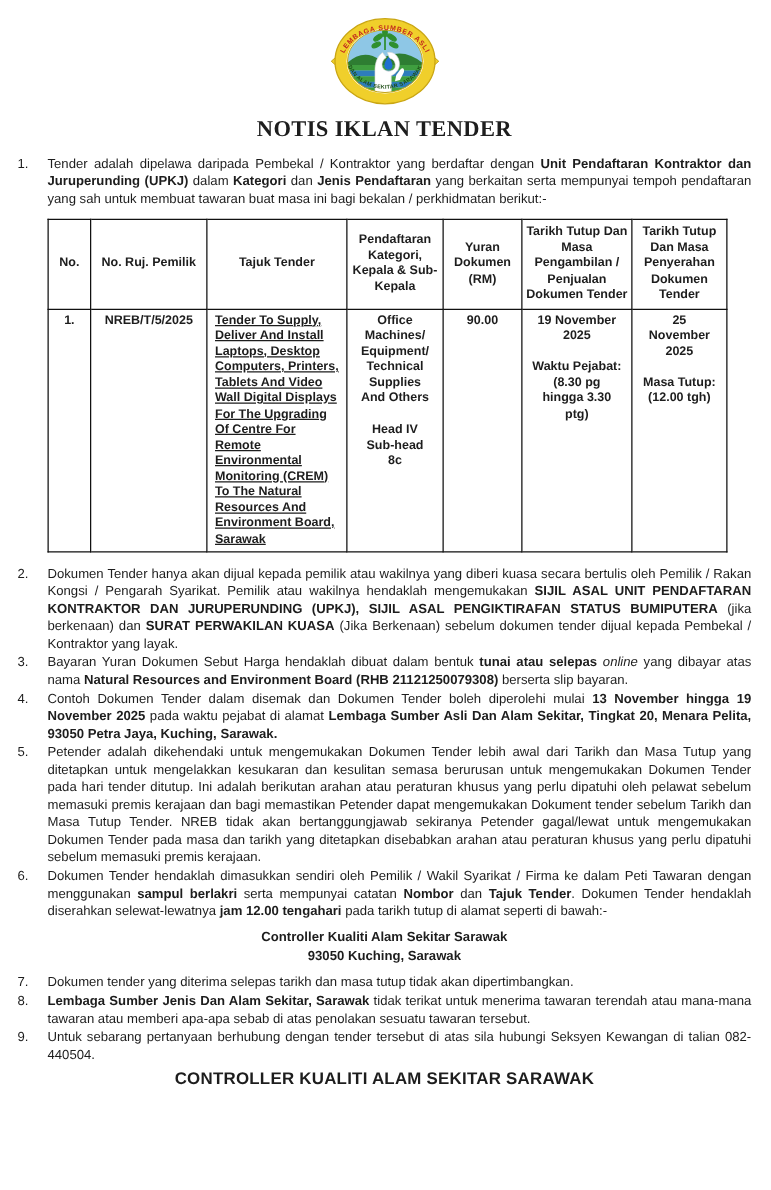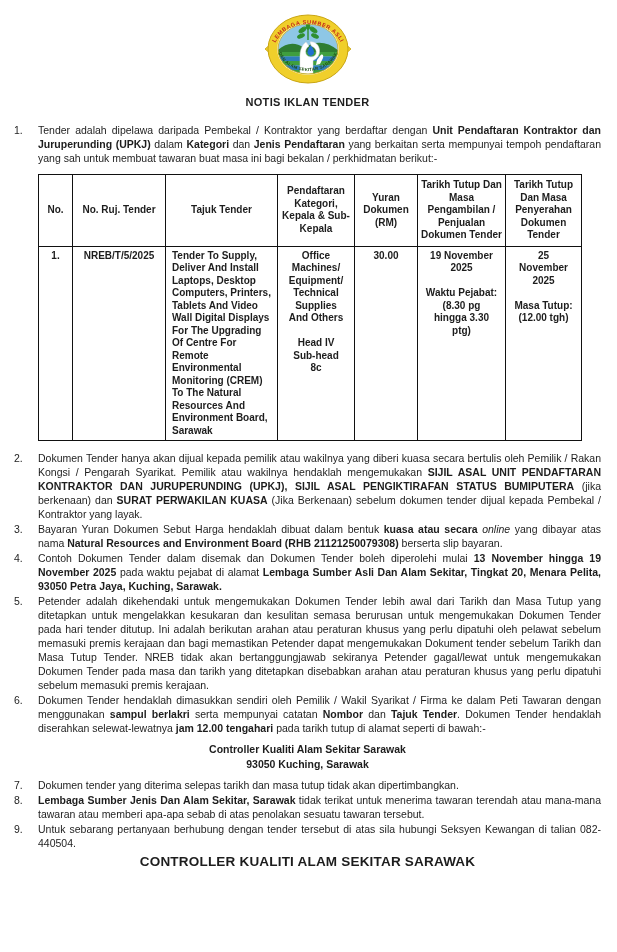--- a/index.html
+++ b/index.html
@@ -12,23 +12,24 @@
     line-height: 14px;
     overflow: hidden;
   }
   .page { padding: 10px 16px 0 14px; }
 
   .logo-wrap { text-align: center; margin-top: 2px; }
 
   .doc-title {
     text-align: center;
     font-weight: bold;
-    font-size: 11px;
+    font-size: 18px;
     letter-spacing: 0.3px;
     margin: 8px 0 14px 0;
+    font-family: Liberation Serif, serif;
   }
 
   .item { display: flex; margin-bottom: 1px; }
   .item-num { flex: 0 0 24px; }
   .item-body { flex: 1; text-align: justify; }
   .b { font-weight: bold; }
   .i { font-style: italic; }
 
   table.tender-table {
     border-collapse: collapse;
@@ -43,21 +44,21 @@
   .tender-table th, .tender-table td {
     border: 1.6px solid #111111;
     padding: 3px 3px;
     vertical-align: top;
     text-align: center;
     white-space: pre-line;
     overflow: hidden;
   }
   .tender-table th { vertical-align: middle; padding: 4px 2px; }
   .tender-table td.cell-no { text-align: center; }
-  .tender-table td.cell-title { text-align: left; padding-left: 6px; white-space: normal; }
+  .tender-table td.cell-title { text-align: left; padding-left: 6px; white-space: normal; text-decoration: underline; }
 
   .address-block {
     text-align: center;
     font-weight: bold;
     line-height: 14.5px;
     margin: 7px 0 7px 0;
   }
 
   .doc-footer {
     text-align: center;
@@ -137,21 +138,21 @@
         <col style="width:93px">
         <col style="width:112px">
       <col style="width:77px">
         <col style="width:63px">
         <col style="width:88px">
         <col style="width:76px">
     </colgroup>
     <thead>
       <tr>
         <th>No.</th>
-        <th>No. Ruj. Tender</th>
+        <th>No. Ruj. Pemilik</th>
         <th>Tajuk Tender</th>
         <th>Pendaftaran Kategori, Kepala &amp; Sub-Kepala</th>
         <th>Yuran Dokumen (RM)</th>
         <th>Tarikh Tutup Dan Masa Pengambilan / Penjualan Dokumen Tender</th>
         <th>Tarikh Tutup Dan Masa Penyerahan Dokumen Tender</th>
       </tr>
     </thead>
     <tbody>
       <tr>
         <td class="cell-no">1.</td>
@@ -160,21 +161,21 @@
         <td>Office
 Machines/
 Equipment/
 Technical
 Supplies
 And Others
 
 Head IV
 Sub-head
 8c</td>
-        <td>30.00</td>
+        <td>90.00</td>
         <td>19 November
 2025
 
 Waktu Pejabat:
 (8.30 pg
 hingga 3.30
 ptg)</td>
         <td>25
 November
 2025
@@ -184,21 +185,21 @@
       </tr>
     </tbody>
   </table>
 
   <div class="item">
     <span class="item-num">2.</span>
     <span class="item-body"><span>Dokumen Tender hanya akan dijual kepada pemilik atau wakilnya yang diberi kuasa secara bertulis oleh Pemilik / Rakan Kongsi / Pengarah Syarikat. Pemilik atau wakilnya hendaklah mengemukakan </span><span class="b">SIJIL ASAL UNIT PENDAFTARAN KONTRAKTOR DAN JURUPERUNDING (UPKJ), SIJIL ASAL PENGIKTIRAFAN STATUS BUMIPUTERA</span><span> (jika berkenaan) dan </span><span class="b">SURAT PERWAKILAN KUASA</span><span> (Jika Berkenaan) sebelum dokumen tender dijual kepada Pembekal / Kontraktor yang layak.</span></span>
   </div>
   <div class="item">
     <span class="item-num">3.</span>
-    <span class="item-body"><span>Bayaran Yuran Dokumen Sebut Harga hendaklah dibuat dalam bentuk </span><span class="b">kuasa atau secara </span><span class="i">online</span><span> yang dibayar atas nama </span><span class="b">Natural Resources and Environment Board (RHB 21121250079308)</span><span> berserta slip bayaran.</span></span>
+    <span class="item-body"><span>Bayaran Yuran Dokumen Sebut Harga hendaklah dibuat dalam bentuk </span><span class="b">tunai atau selepas </span><span class="i">online</span><span> yang dibayar atas nama </span><span class="b">Natural Resources and Environment Board (RHB 21121250079308)</span><span> berserta slip bayaran.</span></span>
   </div>
   <div class="item">
     <span class="item-num">4.</span>
     <span class="item-body"><span>Contoh Dokumen Tender dalam disemak dan Dokumen Tender boleh diperolehi mulai </span><span class="b">13 November hingga 19 November 2025</span><span> pada waktu pejabat di alamat </span><span class="b">Lembaga Sumber Asli Dan Alam Sekitar, Tingkat 20, Menara Pelita, 93050 Petra Jaya, Kuching, Sarawak.</span></span>
   </div>
   <div class="item">
     <span class="item-num">5.</span>
     <span class="item-body"><span>Petender adalah dikehendaki untuk mengemukakan Dokumen Tender lebih awal dari Tarikh dan Masa Tutup yang ditetapkan untuk mengelakkan kesukaran dan kesulitan semasa berurusan untuk mengemukakan Dokumen Tender pada hari tender ditutup.  Ini adalah berikutan arahan atau peraturan khusus yang perlu dipatuhi oleh pelawat sebelum memasuki premis kerajaan dan bagi memastikan Petender dapat mengemukakan Dokument tender sebelum Tarikh dan Masa Tutup Tender.  NREB tidak akan bertanggungjawab sekiranya Petender gagal/lewat untuk mengemukakan Dokumen Tender pada masa dan tarikh yang ditetapkan disebabkan arahan atau peraturan khusus yang perlu dipatuhi sebelum memasuki premis kerajaan.</span></span>
   </div>
   <div class="item">

